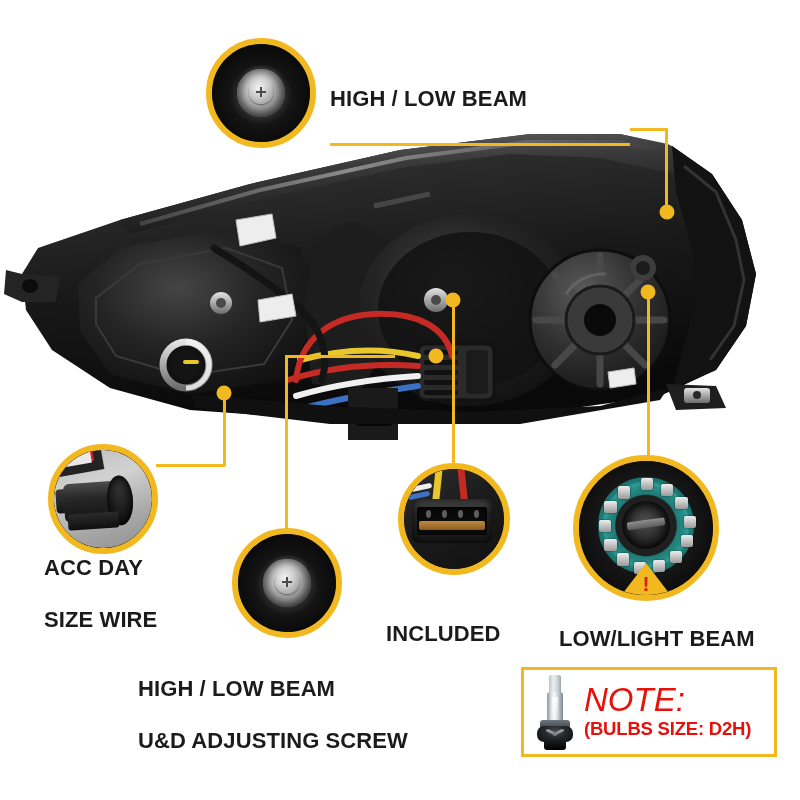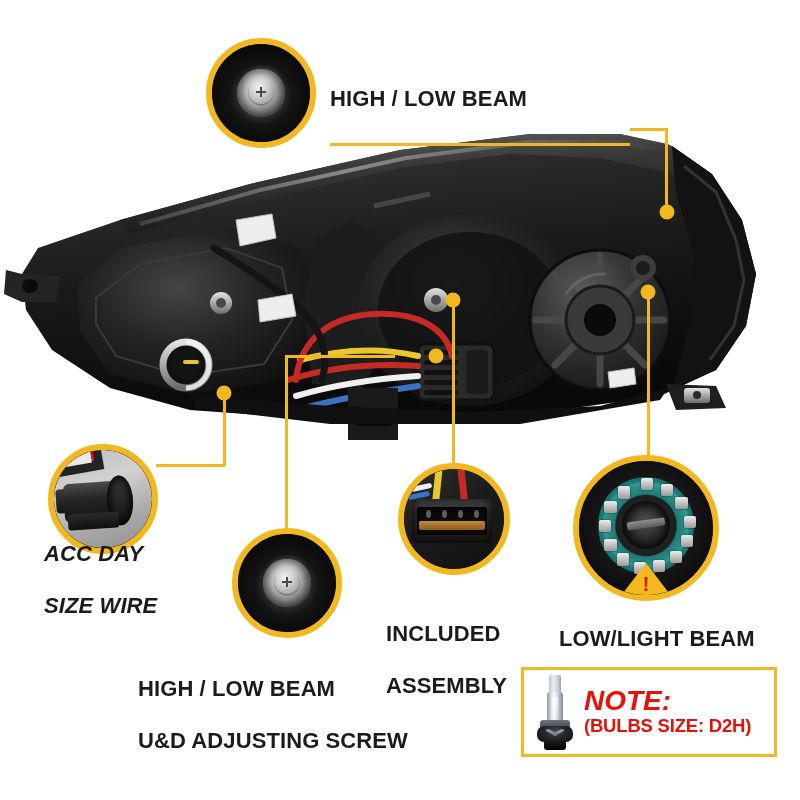--- a/index.html
+++ b/index.html
@@ -92,21 +92,21 @@
 
   
   .label{position:absolute;color:#1b1b1b;font-weight:bold;
          font-size:22px;line-height:1.18;letter-spacing:.1px;white-space:pre-line;}
   .label .ul{display:block;height:3px;background:#F2B820;margin-top:5px;}
 
   
   .notebox{position:absolute;box-sizing:border-box;border:3px solid #F2B820;
     background:#fff;display:flex;align-items:center;padding:6px 10px;}
   .note-text{margin-left:8px;}
-  .note-title{color:#E8110A;font-weight:bold;font-style:italic;font-size:28px;line-height:1.05;}
+  .note-title{color:#E8110A;font-weight:normal;font-style:italic;font-size:33px;line-height:1.05;}
   .note-line{color:#E8110A;font-weight:bold;font-size:18.5px;line-height:1.22;letter-spacing:-.2px;}
 
   
   .bulbfig{position:relative;width:42px;height:78px;flex:0 0 42px;}
   .bf-glass{position:absolute;left:36%;top:2%;width:28%;height:24%;border-radius:2px 2px 0 0;
     background:linear-gradient(90deg,#b9c3c9,#e9eff2 35%,#cfd7db 70%,#99a3a9);}
   .bf-tube{position:absolute;left:31%;top:24%;width:38%;height:40%;border-radius:3px;
     background:linear-gradient(90deg,#8e979d,#e4eaee 30%,#f5f8f9 48%,#c3cbd0 72%,#7e878d);}
   .bf-tube:after{content:"";position:absolute;left:30%;top:18%;width:40%;height:64%;
     background:linear-gradient(180deg,rgba(255,255,255,.8),rgba(255,255,255,.1));}
@@ -303,21 +303,21 @@
     <div class="inner">
       <div class="accbg"></div>
       <div class="acc-dark"></div>
       <div class="acc-red"></div>
       <div class="acc-tag"></div>
       <div class="acc-plug"></div>
       <div class="acc-body"></div>
       <div class="acc-foot"></div>
     </div>
   </div>
-  <div class="label" style="left:44px;top:515px;width:200px;font-style:italic;">
+  <div class="label" style="left:44px;top:529px;width:200px;">
     <span>ACC DAY</span><br>
     <span>SIZE WIRE</span>
   </div>
 
   <div class="callout" style="left:232px;top:528px;width:110px;height:110px;">
     <div class="inner">
       <div class="screwbg"></div>
       <div class="screwglow"></div>
       <div class="screwcross"></div>
     </div>
@@ -338,21 +338,20 @@
       <div class="har-slot"></div>
       <div class="har-pin" style="left:22%;"></div>
       <div class="har-pin" style="left:38%;"></div>
       <div class="har-pin" style="left:54%;"></div>
       <div class="har-pin" style="left:70%;"></div>
       <div class="har-bar"></div>
     </div>
   </div>
   <div class="label" style="left:386px;top:595px;width:200px;">
     <span>INCLUDED</span><br>
-    <span>ASSEMBLY</span>
   </div>
 
   <div class="callout" style="left:573px;top:455px;width:146px;height:146px;">
     <div class="inner">
       <div class="bulbbg"></div>
       <div class="bh-teal"></div>
       <div class="bh-ring"></div>
       <div class="clip" style="left:46%;top:13%;"></div>
       <div class="clip" style="left:61%;top:17%;"></div>
       <div class="clip" style="left:72%;top:27%;"></div>

